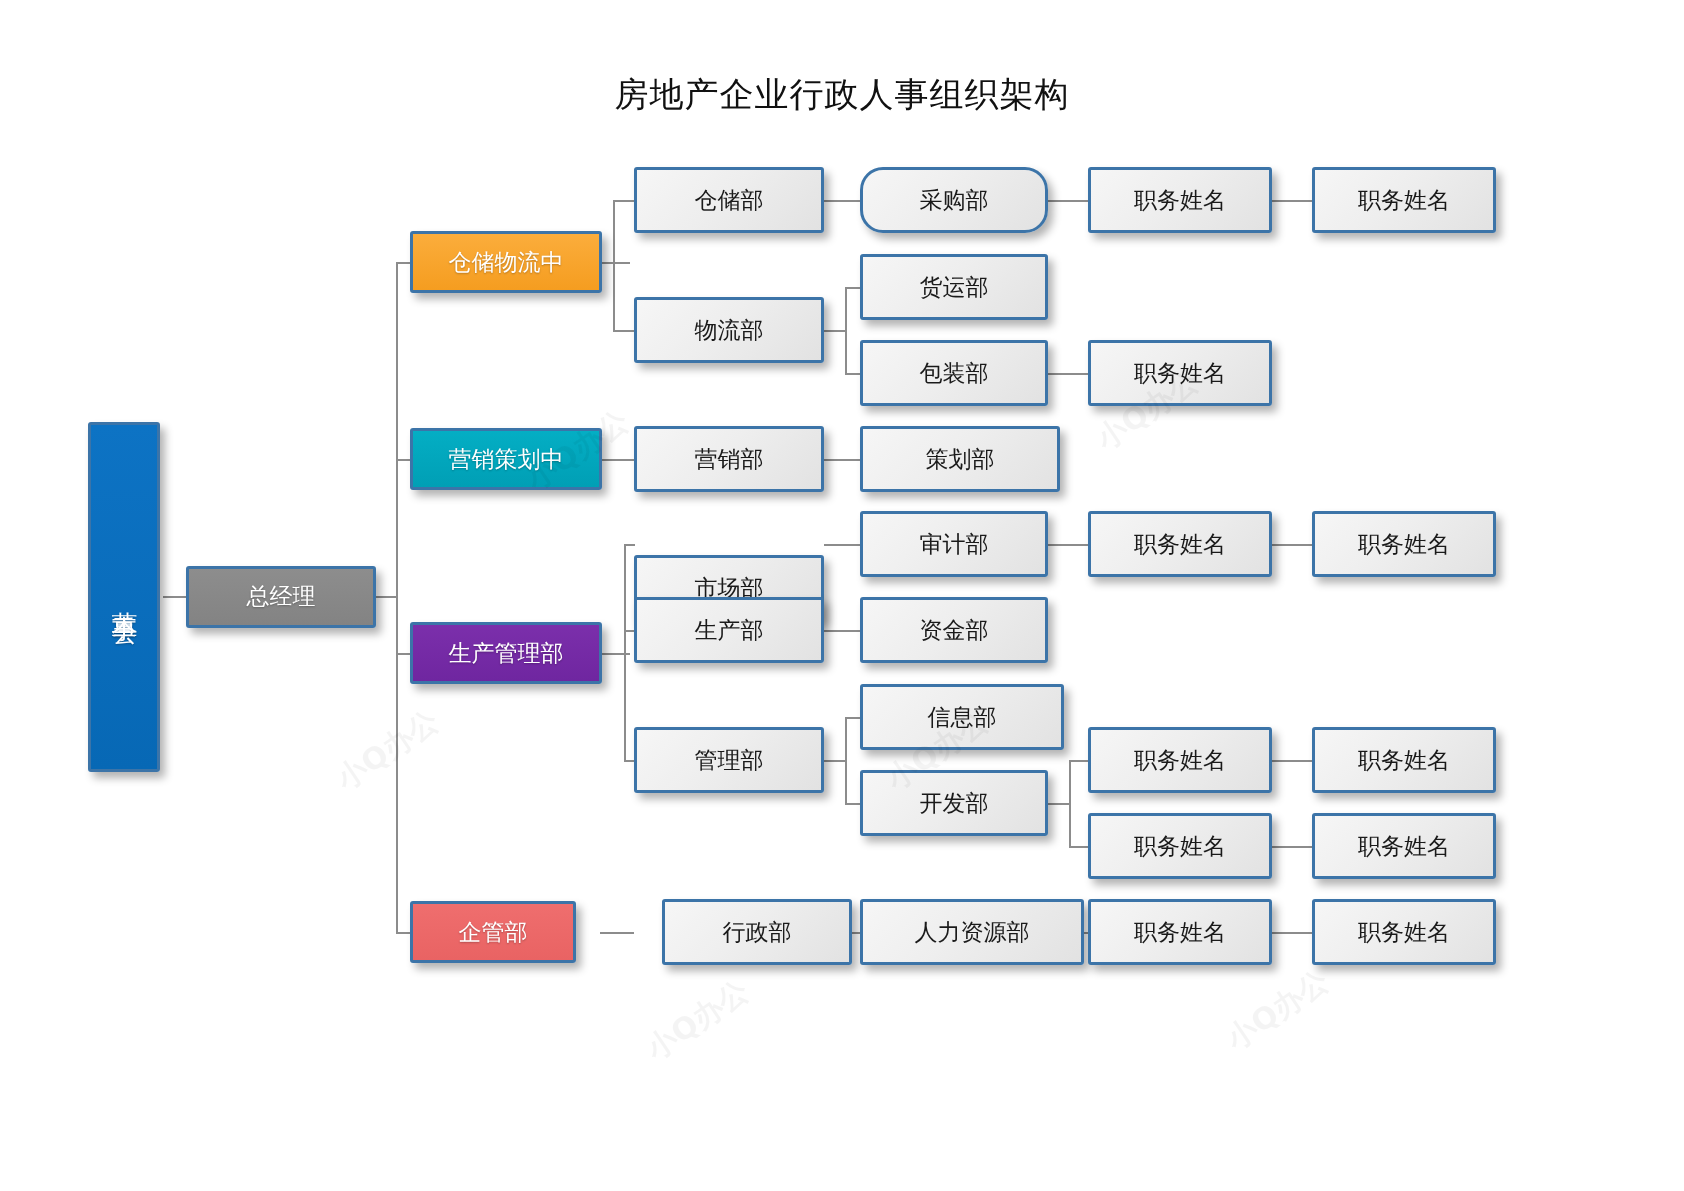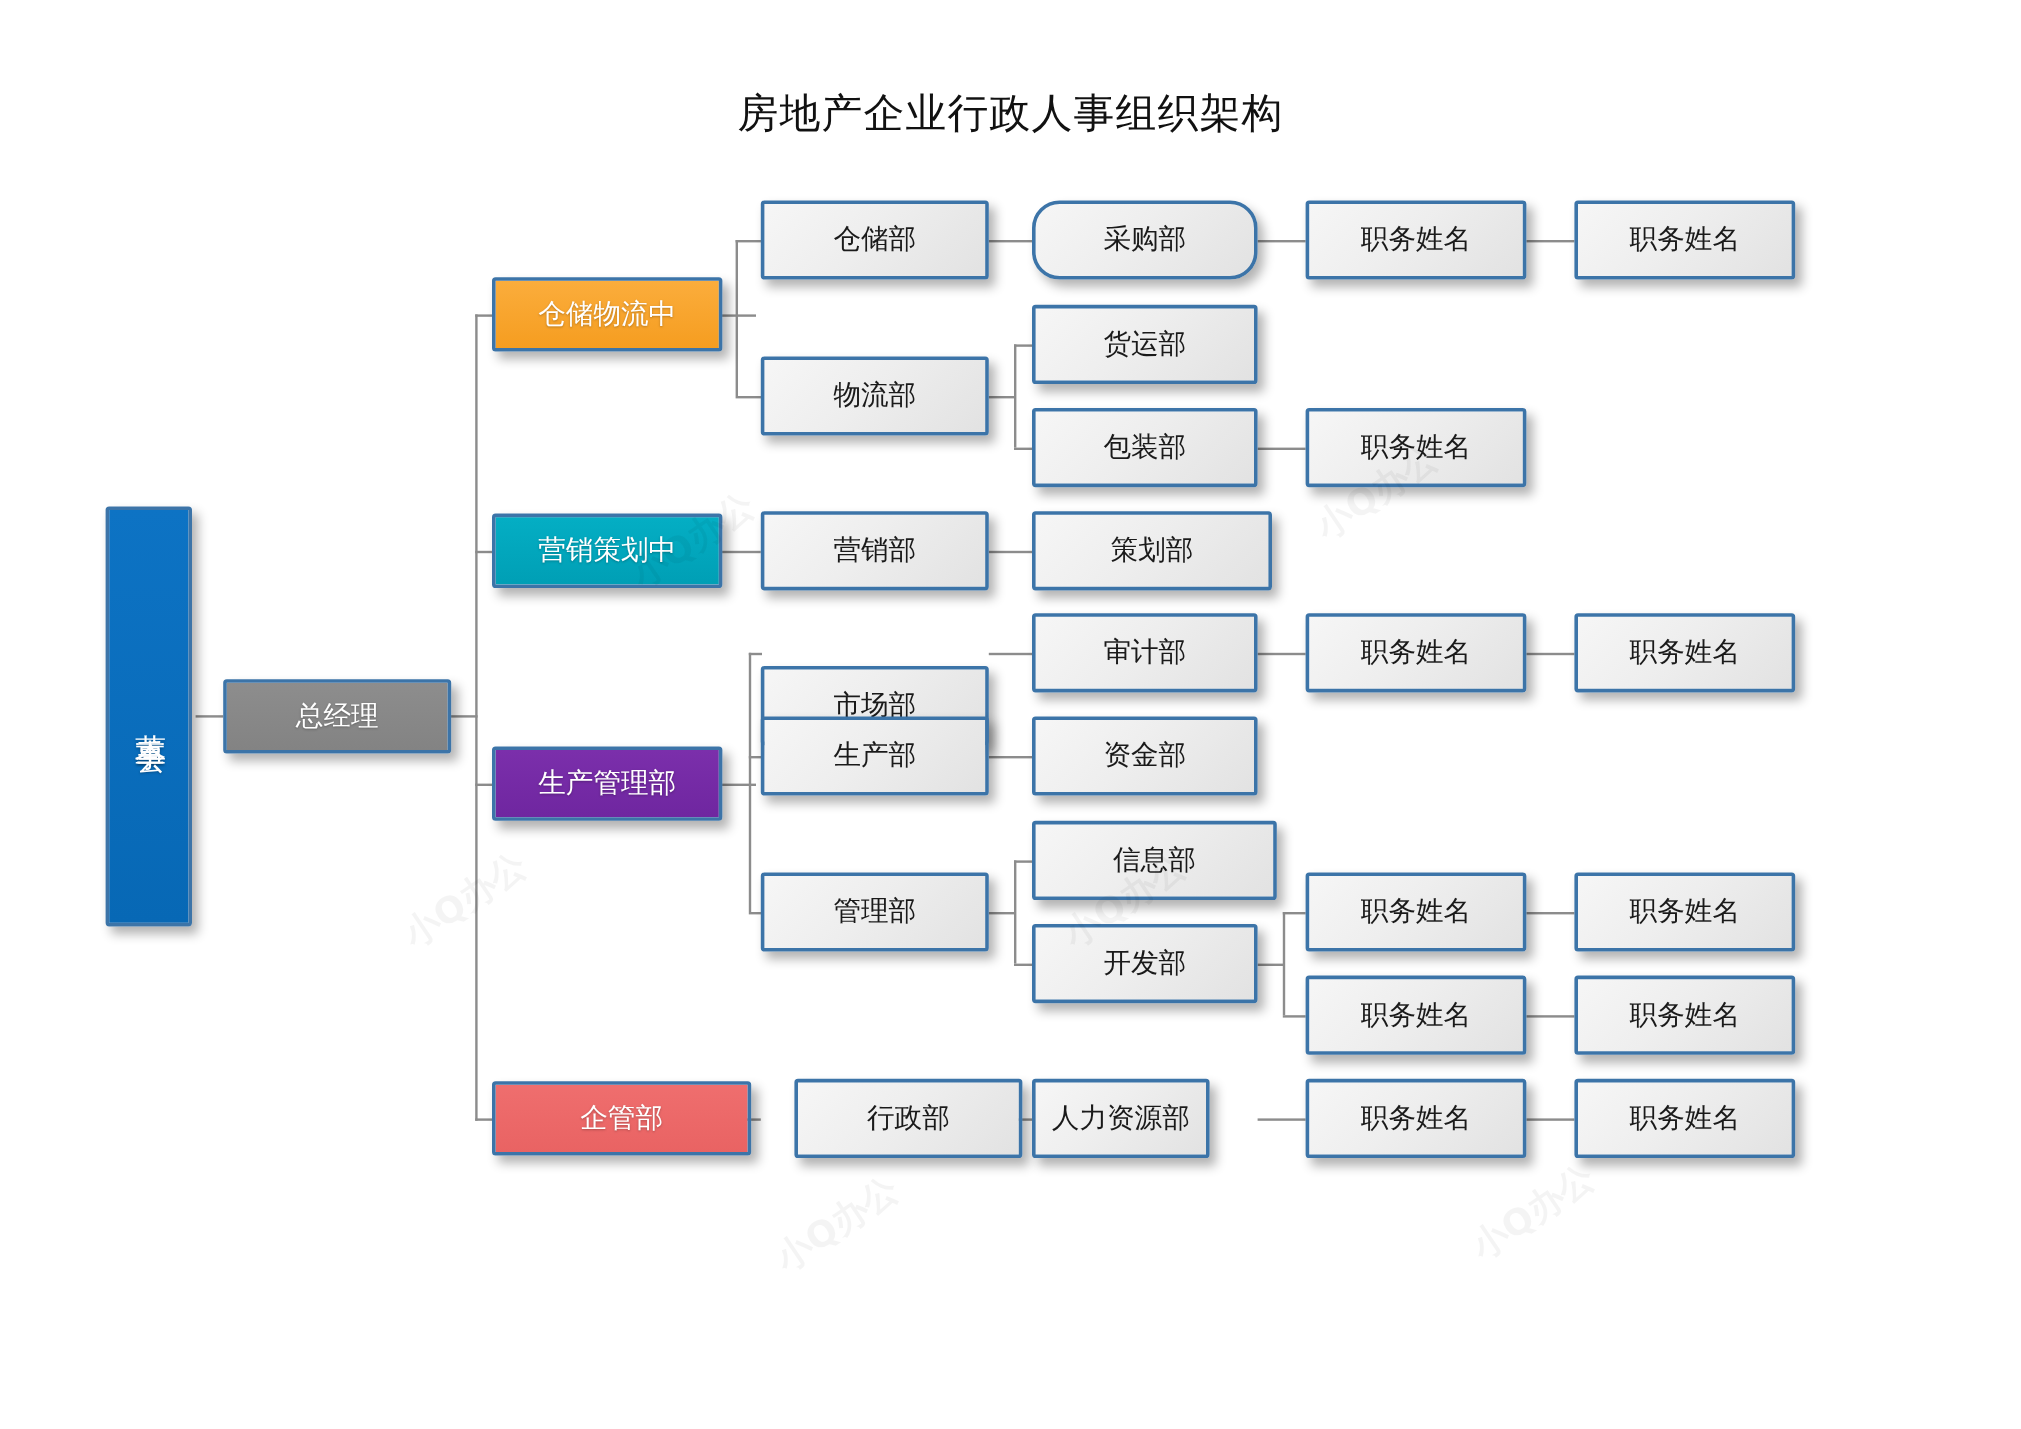--- a/index.html
+++ b/index.html
@@ -147,39 +147,39 @@
   <div class="ln h" style="left:1048px;top:932px;width:40px;"></div>
   <div class="ln h" style="left:1272px;top:932px;width:40px;"></div>
 
   <div class="node c-blue vertical" style="left:88px;top:422px;width:72px;height:350px;font-size:26px;">董事会</div>
 
   <div class="node c-gray" style="left:186px;top:566px;width:190px;height:62px;font-family:Liberation Serif, serif;">总经理</div>
 
   <div class="node colored c-orange" style="left:410px;top:231px;width:192px;height:62px;">仓储物流中</div>
   <div class="node colored c-teal" style="left:410px;top:428px;width:192px;height:62px;">营销策划中</div>
   <div class="node colored c-purple" style="left:410px;top:622px;width:192px;height:62px;">生产管理部</div>
-  <div class="node colored c-red" style="left:410px;top:901px;width:216px;height:62px;">企管部</div>
+  <div class="node colored c-red" style="left:410px;top:901px;width:166px;height:62px;">企管部</div>
 
   <div class="node" style="left:634px;top:167px;width:190px;height:66px;">仓储部</div>
   <div class="node" style="left:634px;top:297px;width:190px;height:66px;">物流部</div>
   <div class="node" style="left:634px;top:426px;width:190px;height:66px;">营销部</div>
   <div class="node" style="left:634px;top:511px;width:190px;height:66px;margin-top:44px;">市场部</div>
   <div class="node" style="left:634px;top:597px;width:190px;height:66px;">生产部</div>
   <div class="node" style="left:634px;top:727px;width:190px;height:66px;">管理部</div>
   <div class="node" style="left:634px;top:899px;width:190px;height:66px;margin-left:28px;">行政部</div>
 
   <div class="node" style="left:860px;top:167px;width:188px;height:66px;border-radius:23px;">采购部</div>
   <div class="node" style="left:860px;top:254px;width:188px;height:66px;">货运部</div>
   <div class="node" style="left:860px;top:340px;width:188px;height:66px;">包装部</div>
   <div class="node" style="left:860px;top:426px;width:200px;height:66px;">策划部</div>
   <div class="node" style="left:860px;top:511px;width:188px;height:66px;">审计部</div>
   <div class="node" style="left:860px;top:597px;width:188px;height:66px;">资金部</div>
   <div class="node" style="left:860px;top:684px;width:204px;height:66px;">信息部</div>
   <div class="node" style="left:860px;top:770px;width:188px;height:66px;">开发部</div>
-  <div class="node" style="left:860px;top:899px;width:148px;height:66px;text-align:right;">人力资源部</div>
+  <div class="node" style="left:860px;top:899px;width:224px;height:66px;text-align:right;">人力资源部</div>
 
   <div class="node" style="left:1088px;top:167px;width:184px;height:66px;">职务姓名</div>
   <div class="node" style="left:1088px;top:340px;width:184px;height:66px;">职务姓名</div>
   <div class="node" style="left:1088px;top:511px;width:184px;height:66px;">职务姓名</div>
   <div class="node" style="left:1088px;top:727px;width:184px;height:66px;">职务姓名</div>
   <div class="node" style="left:1088px;top:813px;width:184px;height:66px;">职务姓名</div>
   <div class="node" style="left:1088px;top:899px;width:184px;height:66px;">职务姓名</div>
 
   <div class="node" style="left:1312px;top:167px;width:184px;height:66px;">职务姓名</div>
   <div class="node" style="left:1312px;top:511px;width:184px;height:66px;">职务姓名</div>

